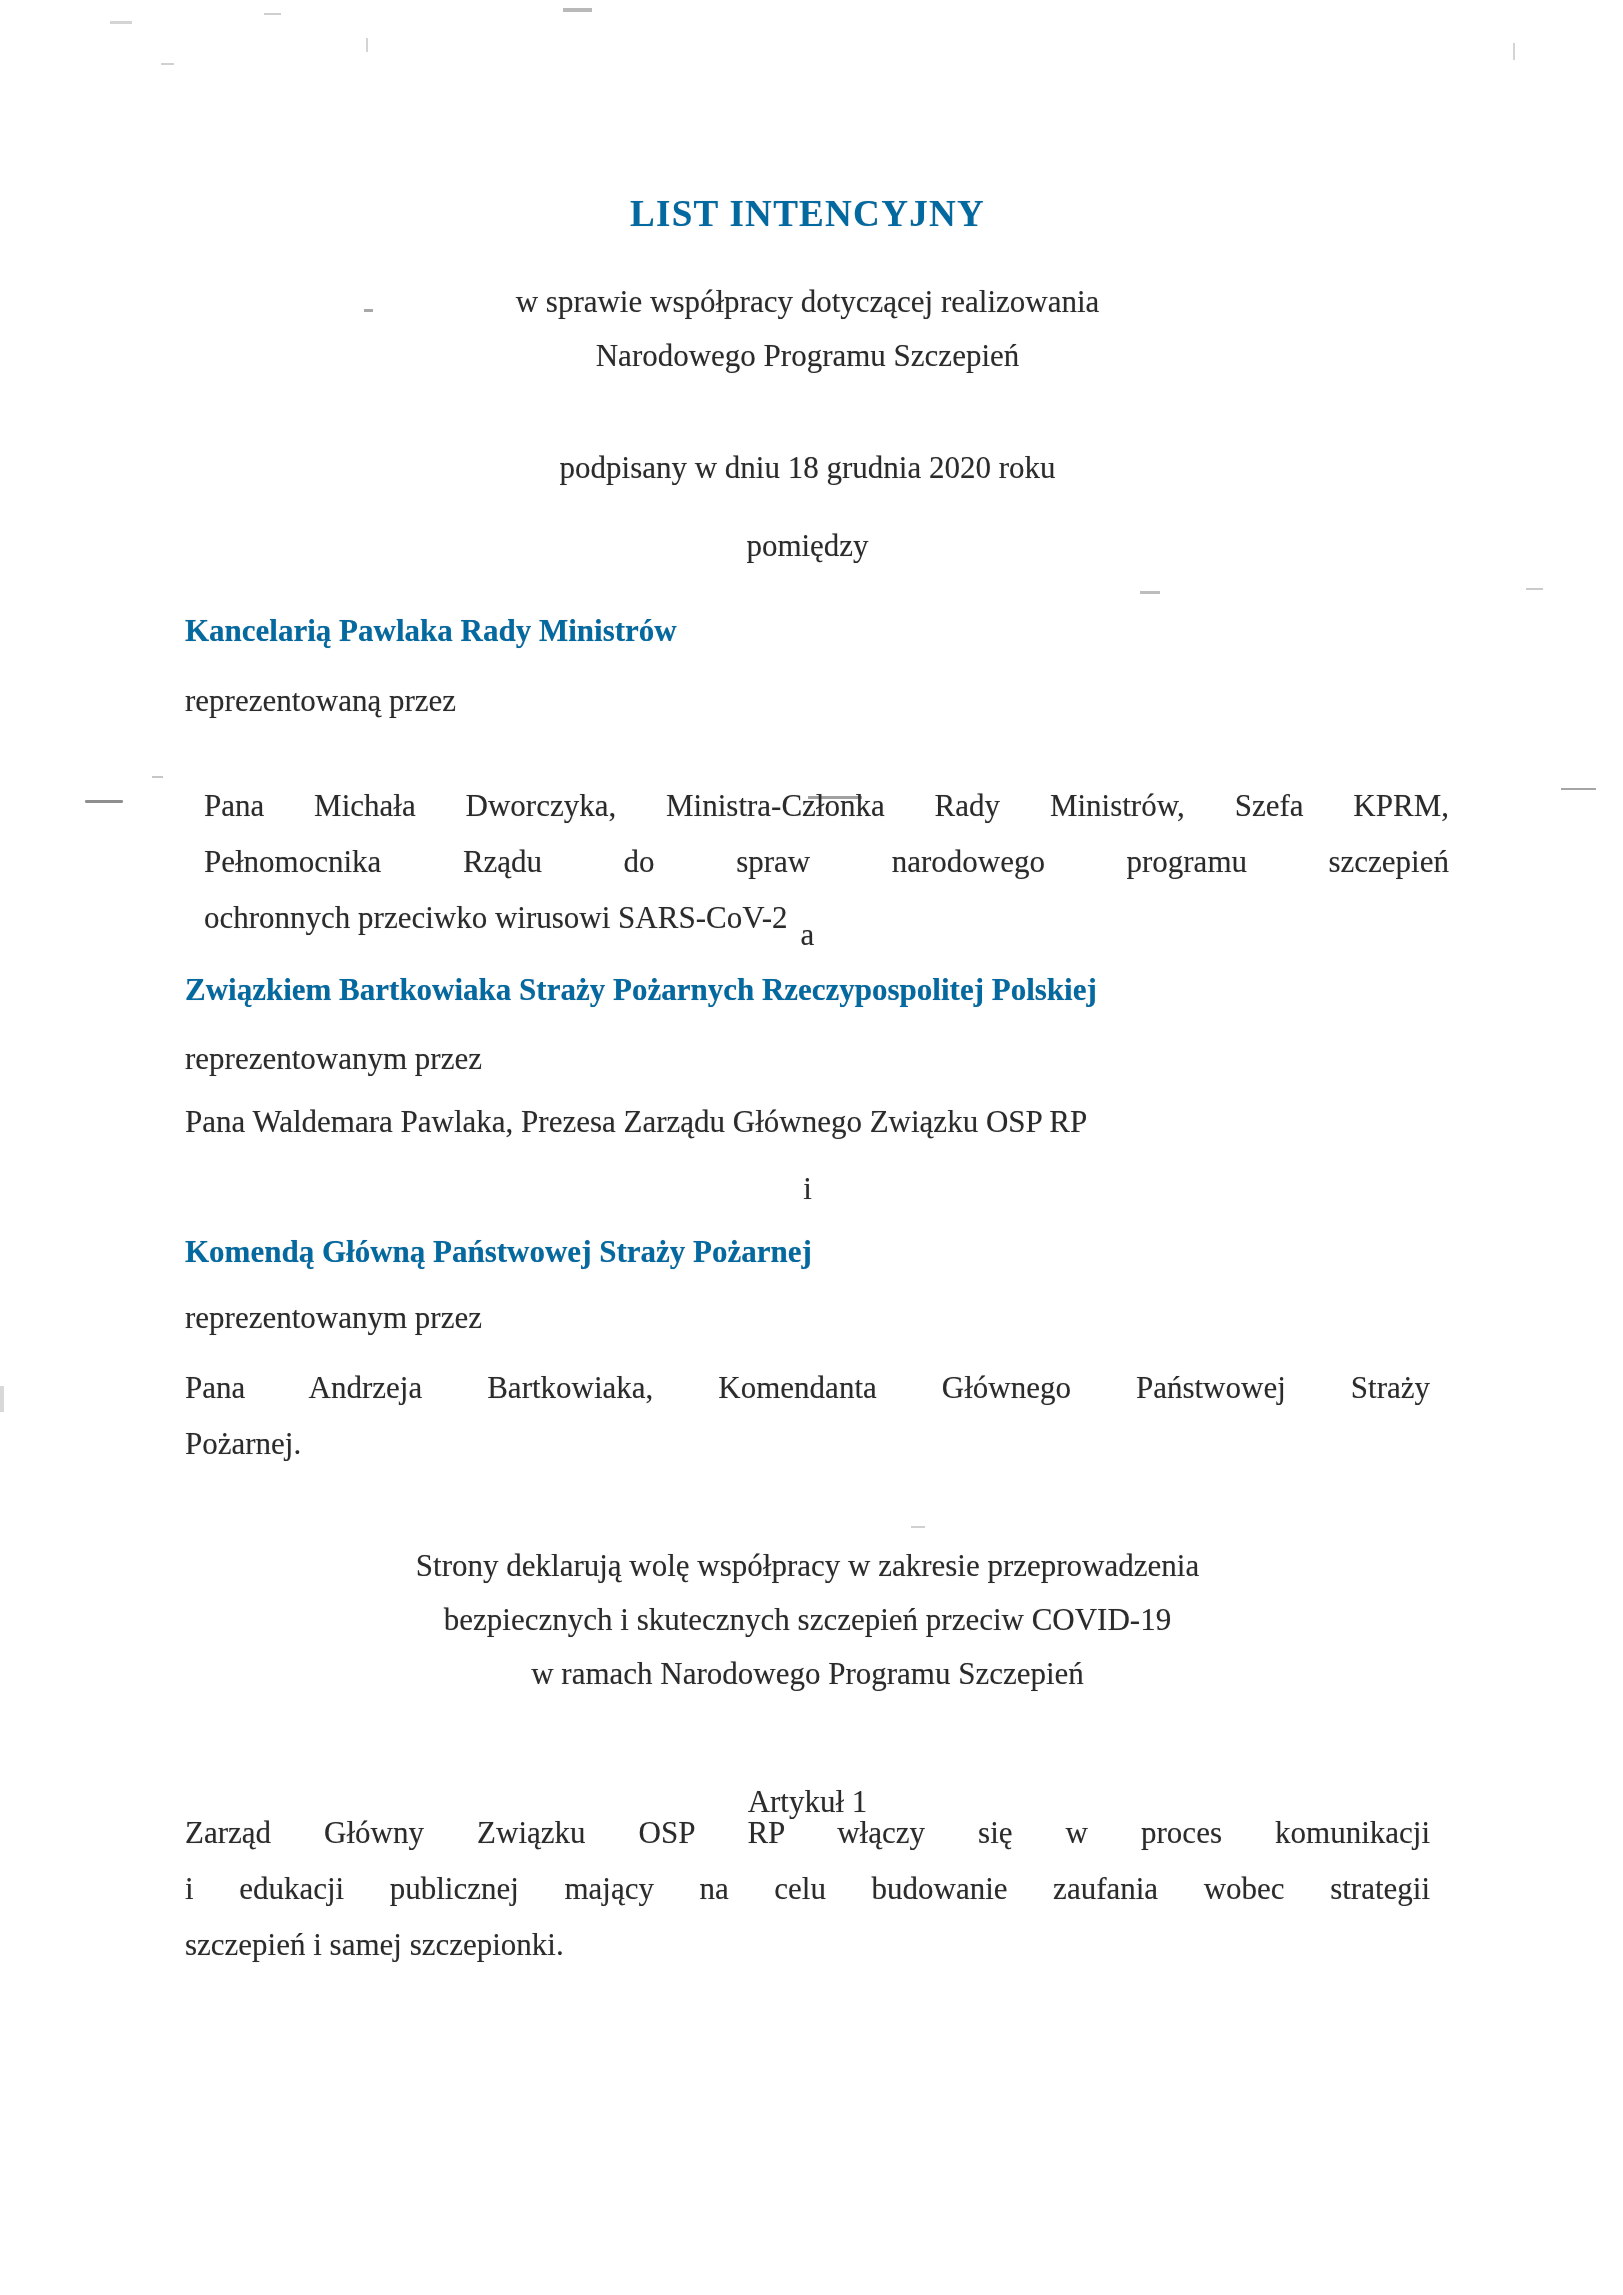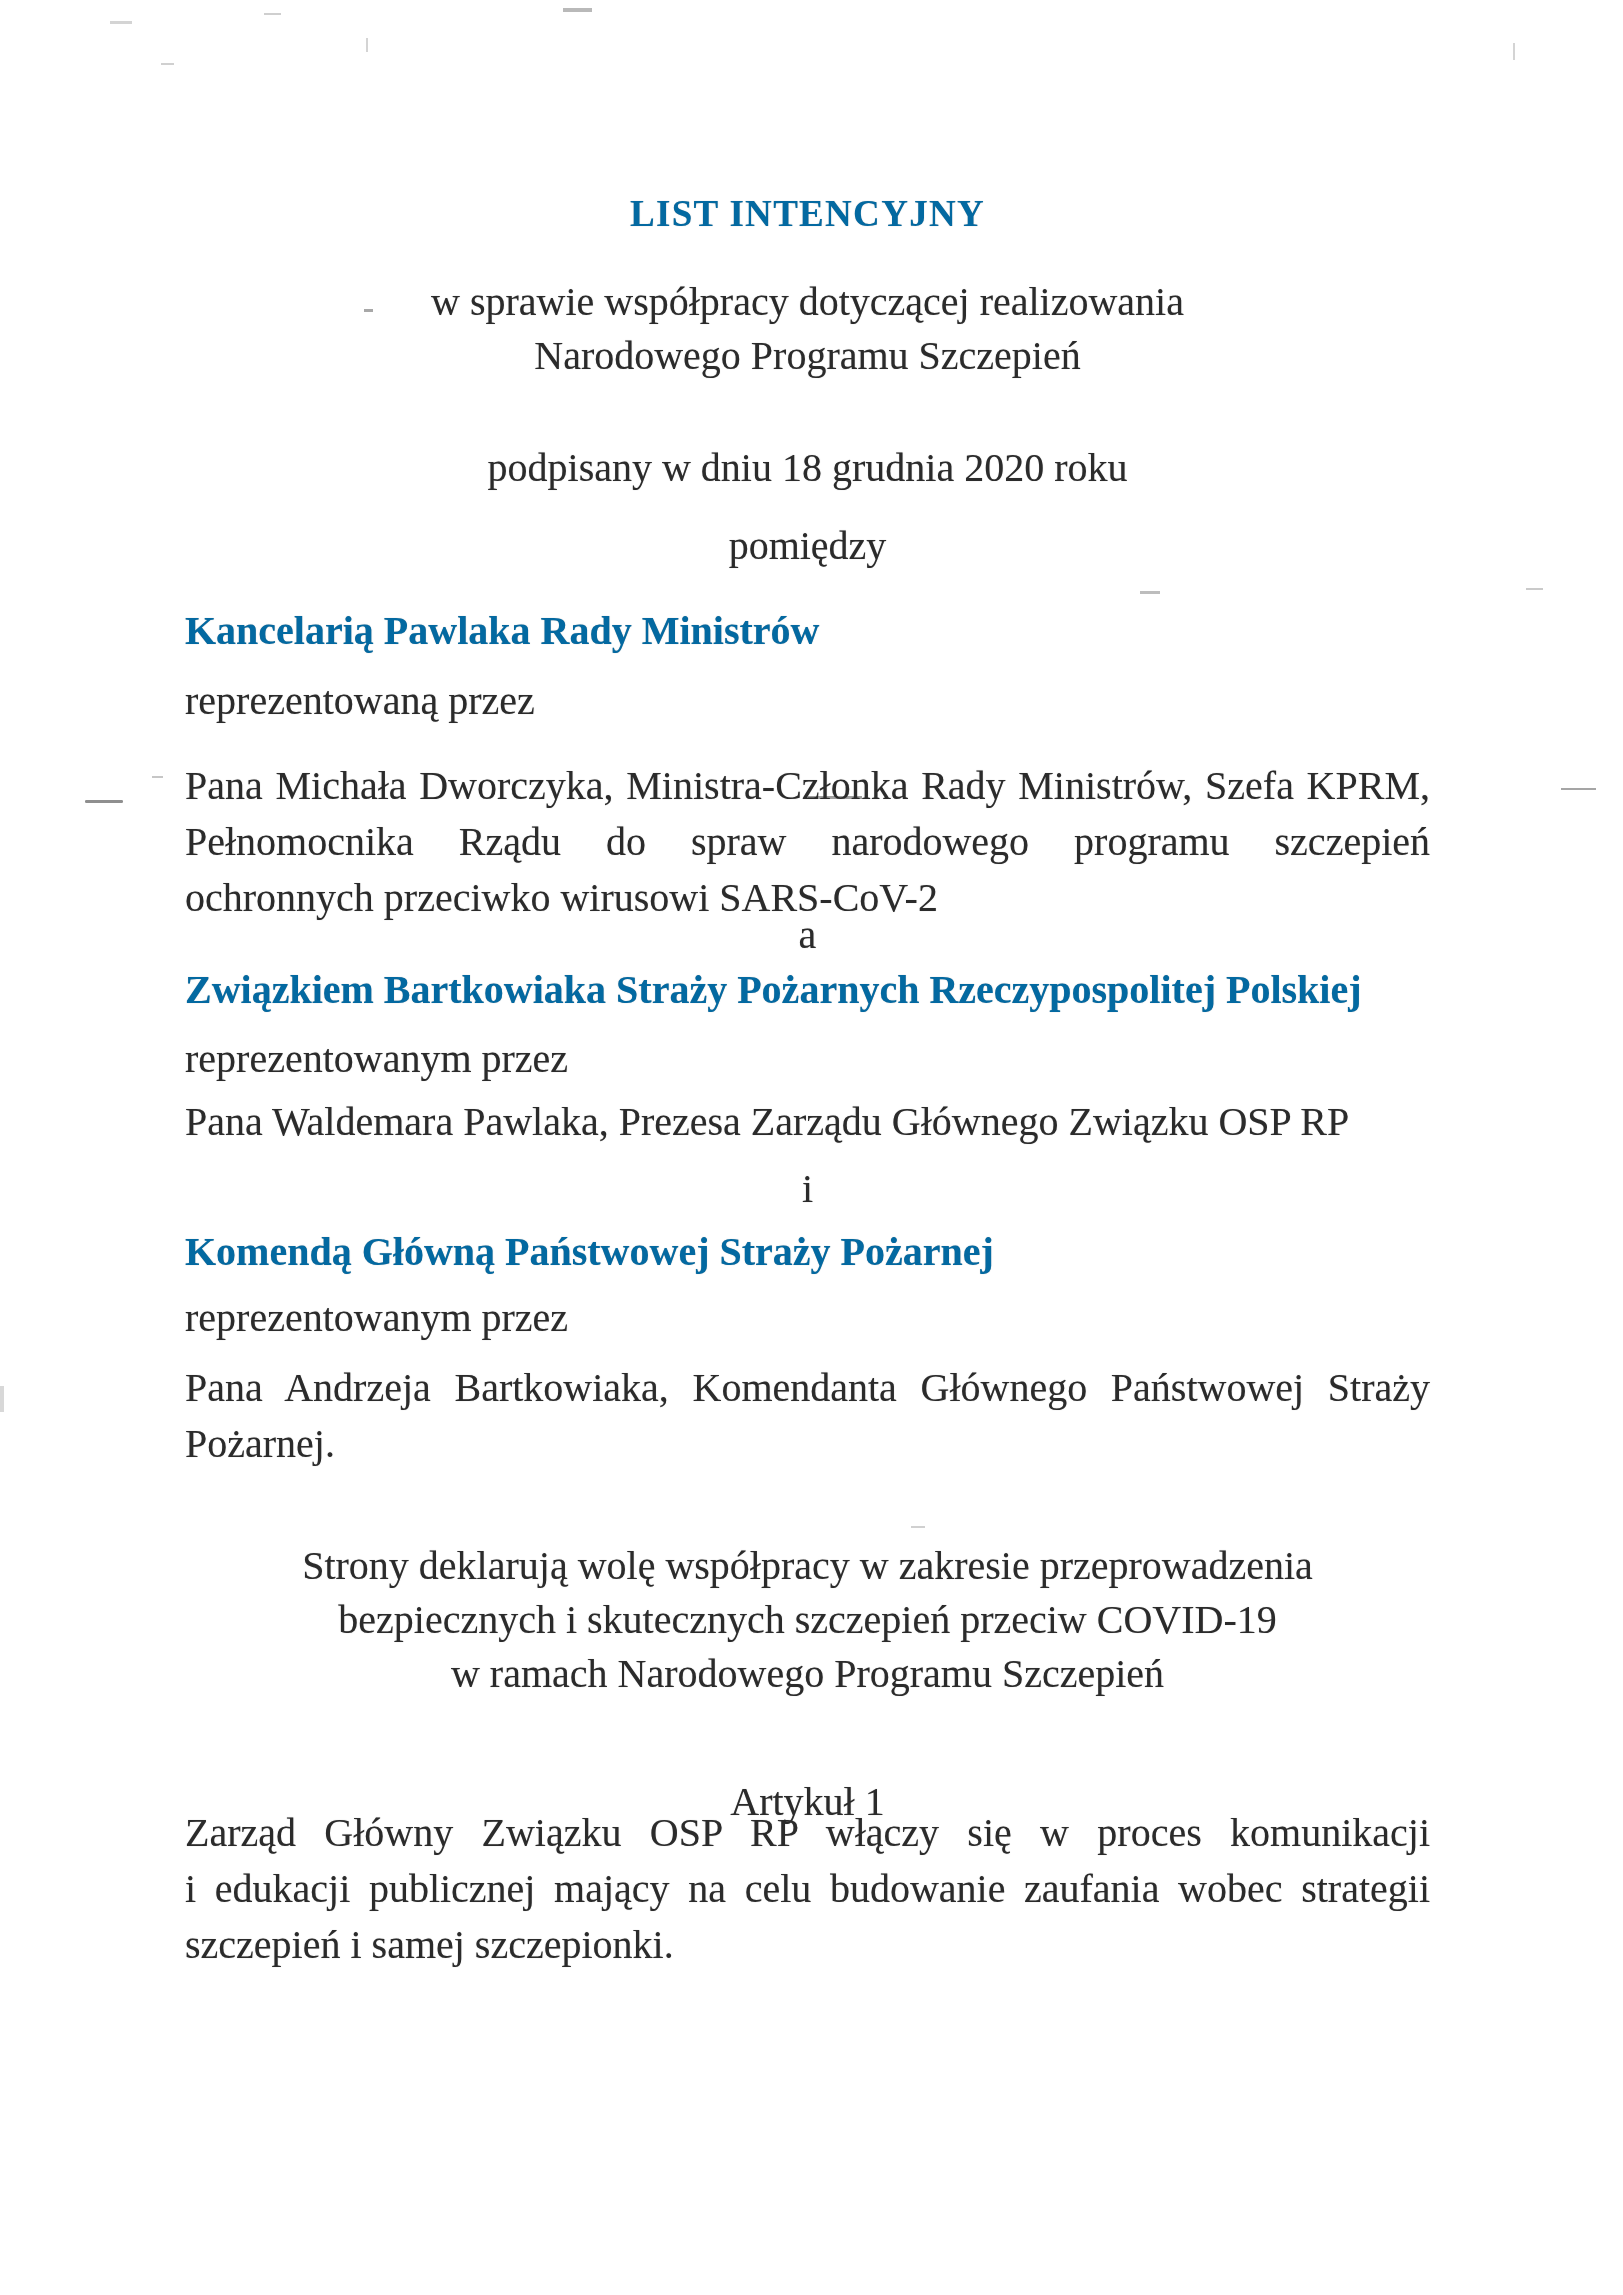--- a/index.html
+++ b/index.html
@@ -11,21 +11,21 @@
     background: #ffffff;
     overflow: hidden;
     font-family: "Liberation Serif", "DejaVu Serif", serif;
     color: #2b2b2b;
     text-shadow: 0 0 0.9px rgba(45,45,45,0.38);
   }
   .block {
     position: absolute;
     left: 185px;
     width: 1245px;
-    font-size: 40px;
+    font-size: 31px;
     line-height: 39px;
     white-space: nowrap;
   }
   .wrap { white-space: normal; }
   .centered { text-align: center; white-space: normal; }
   .bold { font-weight: bold; color: #0369a1; }
   .title { font-size: 37px; letter-spacing: 1.3px; }
   .mlines { line-height: 56px; }
   .mlines-sm { line-height: 54px; }
   
@@ -63,21 +63,21 @@
     </div>
 
   <div class="block centered" style="top:448px;">podpisany w dniu 18 grudnia 2020 roku</div>
 
   <div class="block centered" style="top:502px;margin-top:24px;">pomiędzy</div>
 
   <div class="block bold" style="top:611px;">Kancelarią Pawlaka Rady Ministrów</div>
 
   <div class="block" style="top:681px;">reprezentowaną przez</div>
 
-  <div class="block mlines jstretch wrap" style="top:758px;">
+  <div class="block mlines jstretch wrap" style="top:778px;margin-left:19px;">
       <div>Pana Michała Dworczyka, Ministra-Członka Rady Ministrów, Szefa KPRM,</div>
       <div>Pełnomocnika Rządu do spraw narodowego programu szczepień</div>
       <div>ochronnych przeciwko wirusowi SARS-CoV-2</div>
     </div>
 
   <div class="block centered" style="top:915px;">a</div>
 
   <div class="block bold" style="top:970px;">Związkiem Bartkowiaka Straży Pożarnych Rzeczypospolitej Polskiej</div>
 
   <div class="block" style="top:1039px;">reprezentowanym przez</div>

